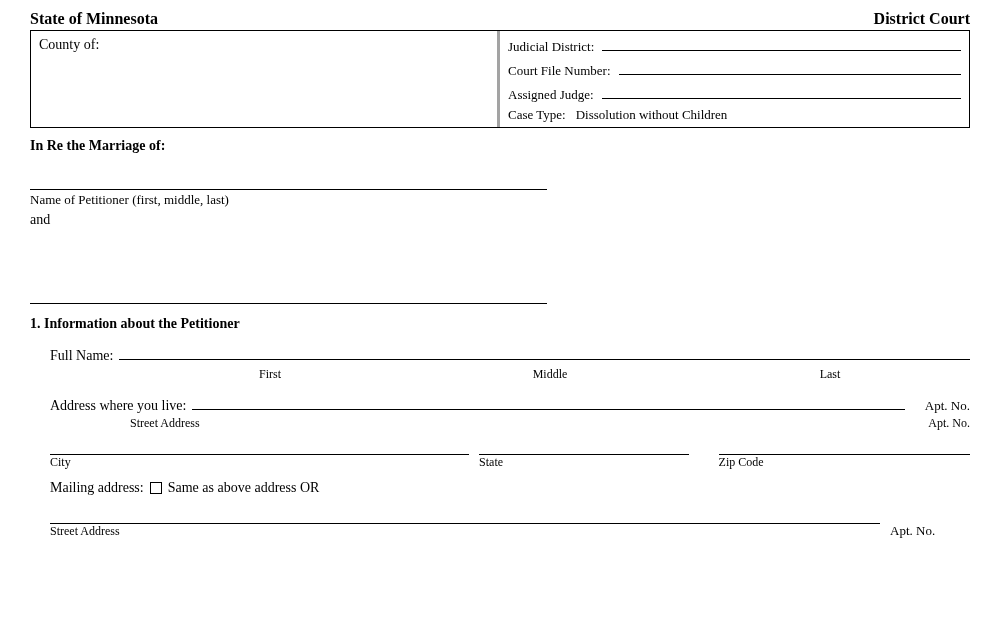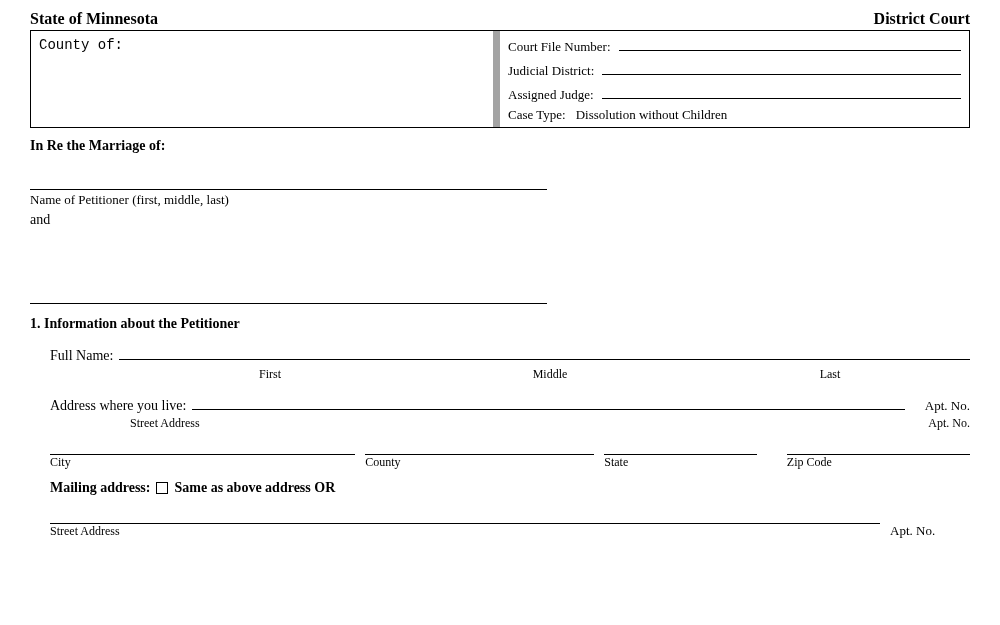--- a/index.html
+++ b/index.html
@@ -35,25 +35,24 @@
     }
 
     .court-info-box {
       display: flex;
       border: 1px solid #000;
       margin-bottom: 10px;
     }
 
     .county-cell {
       width: 50%;
-      border-right: 7px solid #a3a3a3;
+      border-right: 3px solid #a3a3a3;
       padding: 6px 8px;
       min-height: 80px;
       font-size: 14px;
-      font-family: Liberation Mono, monospace;
     }
 
     .right-cell {
       width: 50%;
       padding: 4px 8px;
       font-size: 13px;
     }
 
     .right-cell .field-label {
       white-space: nowrap;
@@ -156,21 +155,20 @@
     .field-sub-label {
       font-size: 12px;
     }
 
     .mailing-row {
       display: flex;
       align-items: center;
       margin-top: 10px;
       font-size: 14px;
       gap: 6px;
-      font-weight: bold;
     }
 
     .checkbox {
       width: 12px;
       height: 12px;
       border: 1px solid #000;
       display: inline-block;
       vertical-align: middle;
     }
   </style>
@@ -181,25 +179,25 @@
   <span class="header-left">State of Minnesota</span>
   <span class="header-right">District Court</span>
 </div>
 
 <div class="court-info-box">
   <div class="county-cell">
     <span>County of:</span>
   </div>
   <div class="right-cell">
     <div style="display:flex; align-items:baseline; margin-bottom:4px;">
+      <span class="field-label">Judicial District:</span>
+      <span style="flex:1; border-bottom:1px solid #000; display:inline-block; height:16px; margin-left:4px;"></span>
+    </div>
+    <div style="display:flex; align-items:baseline; margin-bottom:4px;">
       <span class="field-label">Court File Number:</span>
-      <span style="flex:1; border-bottom:1px solid #000; display:inline-block; height:16px; margin-left:4px;"></span>
-    </div>
-    <div style="display:flex; align-items:baseline; margin-bottom:4px;">
-      <span class="field-label">Judicial District:</span>
       <span style="flex:1; border-bottom:1px solid #000; display:inline-block; height:16px; margin-left:4px;"></span>
     </div>
     <div style="display:flex; align-items:baseline; margin-bottom:4px;">
       <span class="field-label">Assigned Judge:</span>
       <span style="flex:1; border-bottom:1px solid #000; display:inline-block; height:16px; margin-left:4px;"></span>
     </div>
     <div style="display:flex; align-items:baseline;">
       <span class="field-label">Case Type:</span>
       <span style="margin-left:6px;">Dissolution without Children</span>
     </div>
@@ -248,24 +246,20 @@
     <span style="font-size:12px;">Street Address</span>
     <span style="font-size:12px;">Apt. No.</span>
   </div>
 </div>
 
 <div class="city-county-row" style="margin-left:20px; margin-top:6px;">
   <div class="city-field">
     <div class="field-underline"></div>
     <span class="field-sub-label">City</span>
   </div>
-  <div class="county-field">
-    <div class="field-underline"></div>
-    <span class="field-sub-label">County</span>
-  </div>
   <div class="state-field">
     <div class="field-underline"></div>
     <span class="field-sub-label">State</span>
   </div>
   <div class="zip-field">
     <div class="field-underline"></div>
     <span class="field-sub-label">Zip Code</span>
   </div>
 </div>
 

